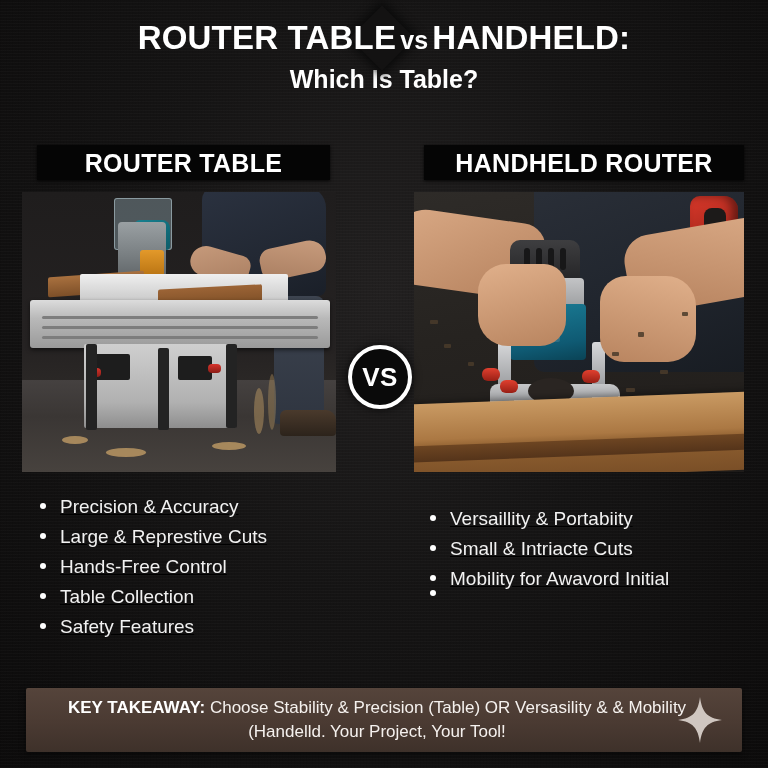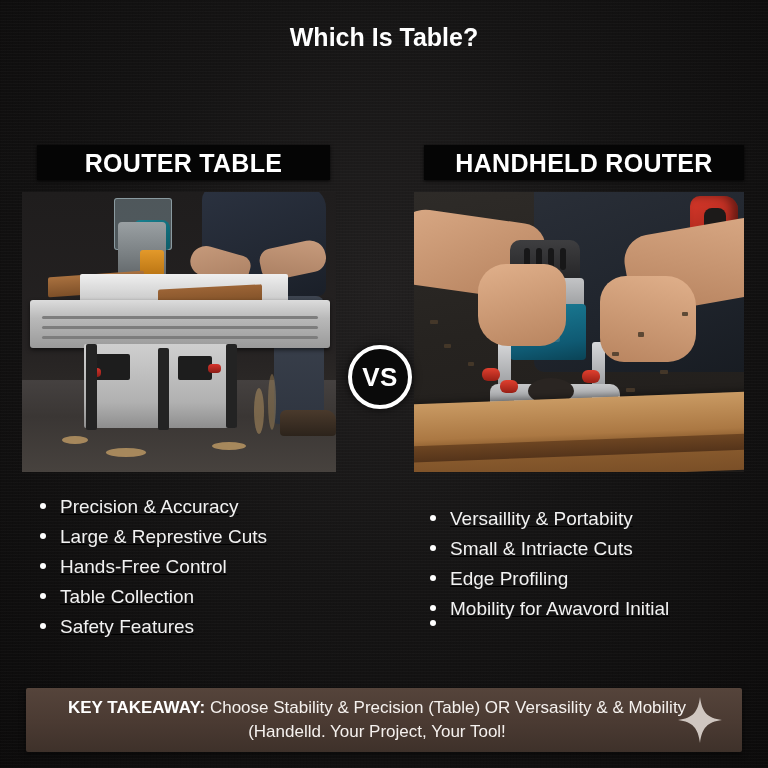--- a/index.html
+++ b/index.html
@@ -415,20 +415,24 @@
     height: 46px;
     margin-top: -23px;
   }
 </style>
 </head>
 <body>
 
 <div id="canvas"></div>
 
 <div class="title-wrap">
+  <div class="title-line1">
+    <span class="title-diamond"></span>
+    <span class="title-seg">ROUTER TABLE</span><span class="title-vs">vs</span><span class="title-seg">HANDHELD:</span>
+  </div>
   <div class="title-line2">Which Is Table?</div>
 </div>
 
 <div class="hdr" id="hdr-left">
   <span>ROUTER TABLE</span>
 </div>
 <div class="hdr" id="hdr-right">
   <span>HANDHELD ROUTER</span>
 </div>
 
@@ -551,24 +555,20 @@
   <div class="bullet">
     <span class="dot"></span>
     <span class="txt">Versaillity &amp; Portabiity</span>
   </div>
   <div class="bullet">
     <span class="dot"></span>
     <span class="txt">Small &amp; Intriacte Cuts</span>
   </div>
   <div class="bullet">
     <span class="dot"></span>
-    <span class="txt">Edge Profiling</span>
-  </div>
-  <div class="bullet">
-    <span class="dot"></span>
     <span class="txt">Mobility for Awavord Initial</span>
   </div>
   <div class="bullet">
     <span class="dot"></span>
   </div>
 </div>
 
 <div id="takeaway">
   <div id="takeaway-text">
     <span class="kt-label">KEY TAKEAWAY:</span><span> Choose Stability &amp; Precision (Table) OR Versasility &amp;</span>

